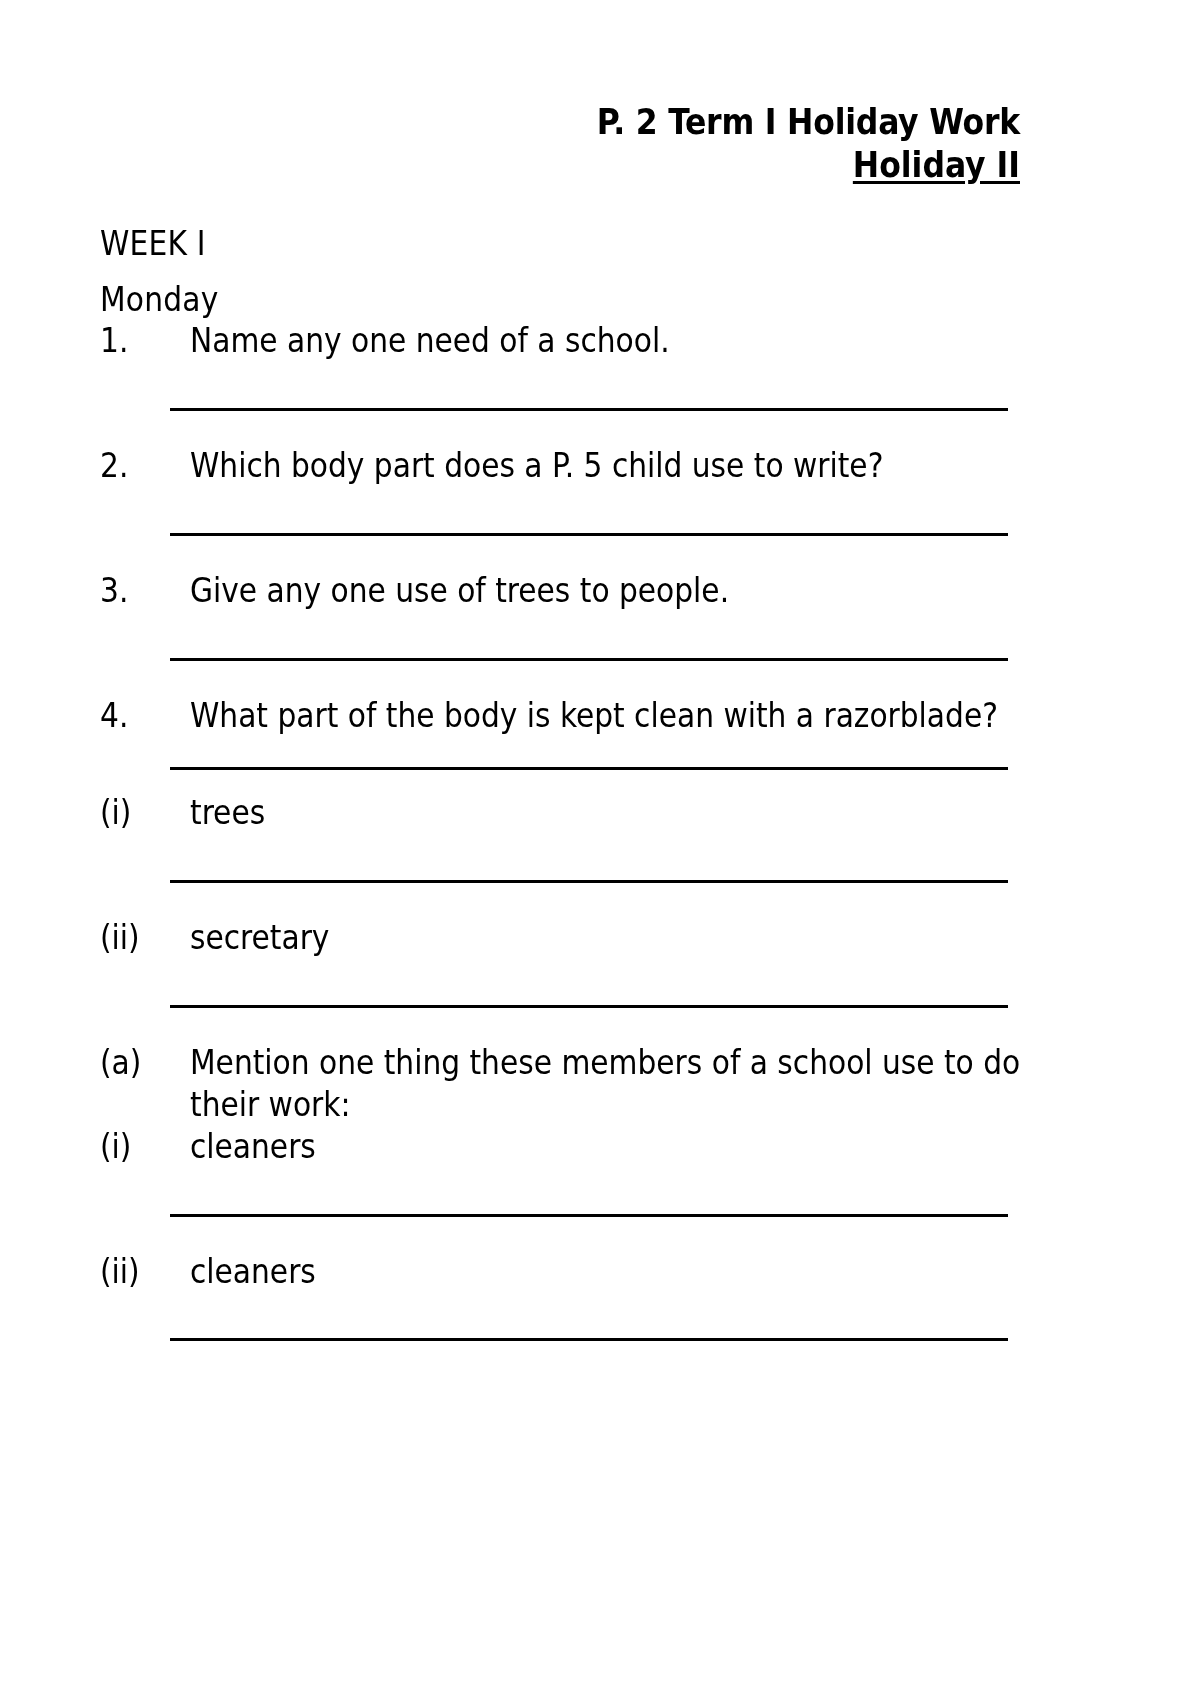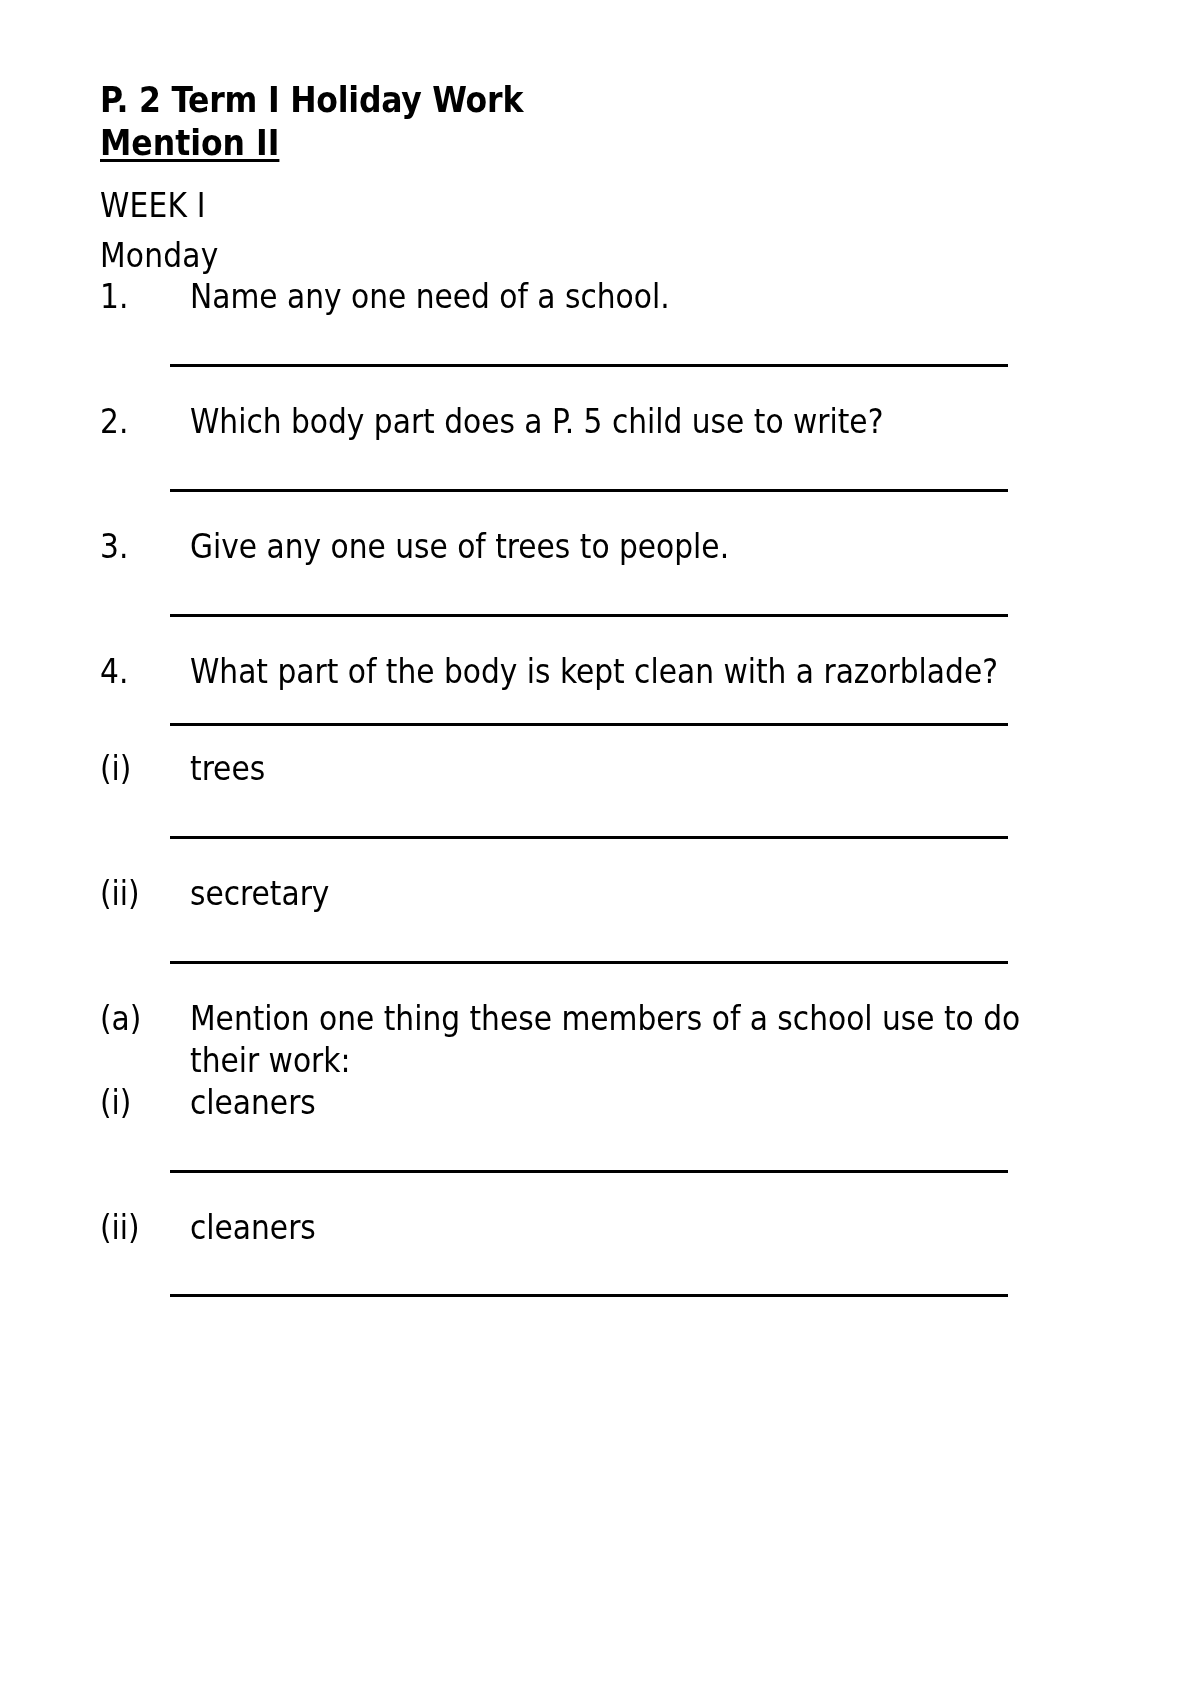--- a/index.html
+++ b/index.html
@@ -23,22 +23,22 @@
   }
   .sheet {
     position: absolute;
     left: 100px;
     top: 0;
     width: 930px;
   }
 
   
   .title-block {
-    padding-top: 80px;
-    text-align: left;
+    padding-top: 102px;
+    text-align: right;
     width: 920px;
   }
   .doc-title {
     font-weight: bold;
     font-size: 35px;
     line-height: 1.16;
     letter-spacing: -0.2px;
     white-space: nowrap;
   }
   .doc-subtitle {
@@ -49,23 +49,23 @@
     text-underline-offset: 4px;
     text-decoration-thickness: 3px;
     margin-top: 2px;
   }
 
   
   .meta-line {
     font-size: 33px;
     line-height: 1.26;
     letter-spacing: 0.2px;
-    margin-top: 8px;
+    margin-top: 14px;
   }
-  .meta-line.first { margin-top: 22px; }
+  .meta-line.first { margin-top: 38px; }
 
   .qrow {
     display: flex;
     align-items: flex-start;
     font-size: 33px;
     line-height: 1.27;
   }
   .qnum {
     flex: 0 0 auto;
     width: 70px;
@@ -91,21 +91,21 @@
   .sp-d { height: 22px; }
 </style>
 </head>
 <body>
 
 <div class="page">
   <div class="sheet">
 
     <div class="title-block">
       <div class="doc-title">P. 2 Term I Holiday Work</div>
-      <div class="doc-subtitle">Mention II</div>
+      <div class="doc-subtitle">Holiday II</div>
     </div>
 
     <div class="meta-line first">WEEK I</div>
     <div class="meta-line">Monday</div>
 
     <div class="qrow">
       <span class="qnum">1.</span>
       <span class="qtext">Name any one need of a school.</span>
     </div>
     <div class="sp-a"></div>

